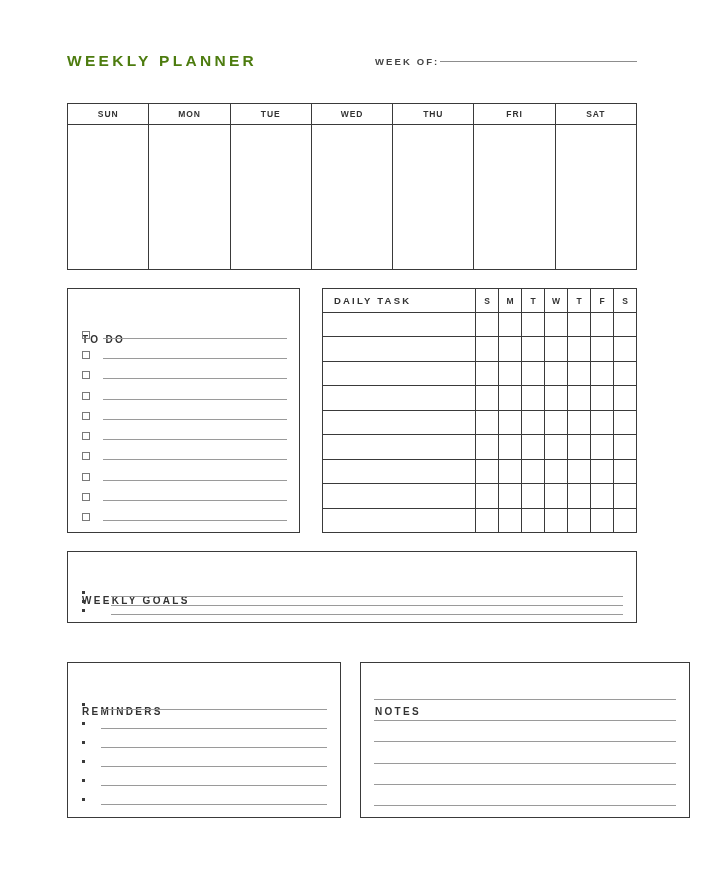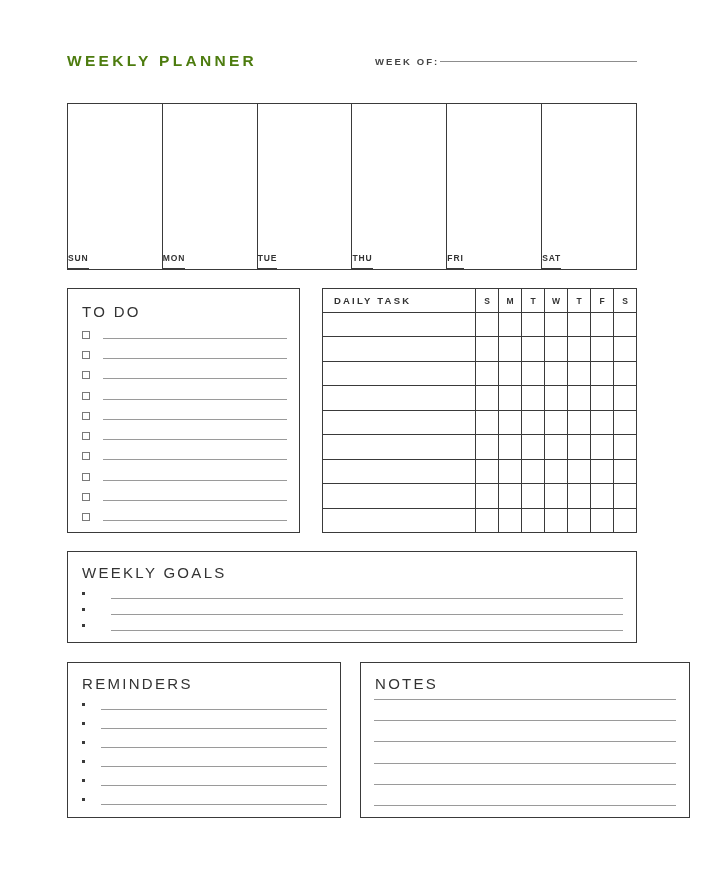--- a/index.html
+++ b/index.html
@@ -71,24 +71,24 @@
     top: 103px;
     width: 570px;
     height: 167px;
     display: flex;
     border: 1.4px solid #3a3a3a;
     box-sizing: border-box;
   }
   .day-col {
     flex: 1 1 0;
     display: flex;
+    flex-direction: column;
     border-right: 1.4px solid #3a3a3a;
     box-sizing: border-box;
     min-width: 0;
-    align-items: flex-end;
   }
   .day-col:last-child { border-right: none; }
   .day-head {
     height: 21px;
     border-bottom: 1.4px solid #3a3a3a;
     display: flex;
     align-items: center;
     justify-content: center;
     font-size: 8.5px;
     letter-spacing: 0.9px;
@@ -99,25 +99,26 @@
   .day-body { flex: 1; }
 
   
   .panel {
     position: absolute;
     border: 1.6px solid #3a3a3a;
     box-sizing: border-box;
     background: #fff;
   }
   .panel-title {
-    font-size: 15px;
+    font-size: 10px;
     letter-spacing: 2.3px;
-    font-weight: 400;
+    font-weight: 700;
     color: #333;
     white-space: nowrap;
+    margin-top: 31px;
   }
 
   
   #todo-panel {
     left: 67px;
     top: 288px;
     width: 233px;
     height: 245px;
   }
   #todo-panel .panel-title {
@@ -192,21 +193,21 @@
     color: #333;
     height: 24px;
   }
   .dt-body-row td { height: 24px; }
 
   
   #goals-panel {
     left: 67px;
     top: 551px;
     width: 570px;
-    height: 92px;
+    height: 72px;
   }
   #goals-panel .panel-title {
     position: absolute;
     left: 14px;
     top: 12px;
   }
   .bullet-list {
     position: absolute;
     left: 14px;
     right: 13px;
@@ -300,20 +301,24 @@
       <div class="day-col">
         <div class="day-head">SUN</div>
         <div class="day-body"></div>
       </div>
       <div class="day-col">
         <div class="day-head">MON</div>
         <div class="day-body"></div>
       </div>
       <div class="day-col">
         <div class="day-head">TUE</div>
+        <div class="day-body"></div>
+      </div>
+      <div class="day-col">
+        <div class="day-head">WED</div>
         <div class="day-body"></div>
       </div>
       <div class="day-col">
         <div class="day-head">THU</div>
         <div class="day-body"></div>
       </div>
       <div class="day-col">
         <div class="day-head">FRI</div>
         <div class="day-body"></div>
       </div>

